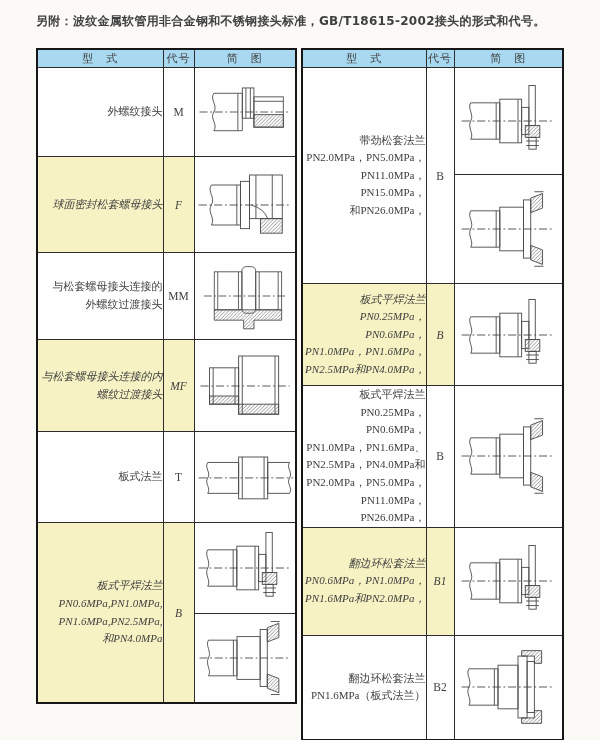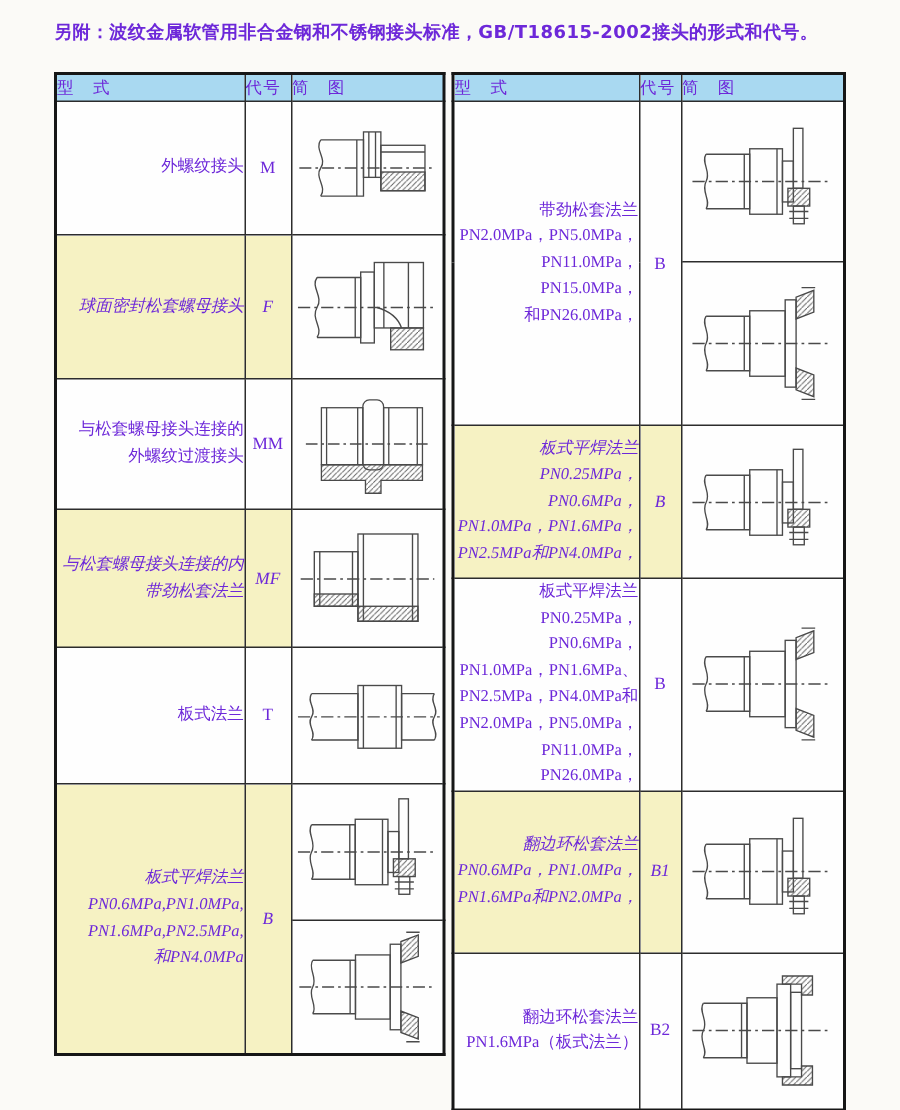--- a/index.html
+++ b/index.html
@@ -2,21 +2,21 @@
 <html style="--header-bg: #a9d9f1; --highlight-bg: #f6f2c3;"><head>
 <meta charset="utf-8">
 <style>
   html, body { margin: 0; padding: 0; }
   .page {
     position: relative;
     width: 600px;
     height: 740px;
     background: #fbfaf7;
     font-family: "Liberation Serif", "DejaVu Serif", serif;
-    color: #6d28d9;
+    color: #404040;
     overflow: hidden;
   }
   .doc-title {
     position: absolute;
     left: 36px;
     top: 13px;
     font-family: "DejaVu Sans", "Liberation Sans", sans-serif;
     font-weight: bold;
     font-size: 12px;
     letter-spacing: 0.3px;
@@ -39,21 +39,21 @@
   table.fittings td, table.fittings th {
     border: 1px solid #2c2c2c;
     padding: 0;
     overflow: hidden;
   }
   table.fittings thead th {
     background: var(--header-bg, #a9d9f1);
     height: 17px;
     font-size: 11px;
     font-weight: normal;
-    text-align: left;
+    text-align: center;
     letter-spacing: 1px;
     margin-top: 44px;
   }
   td.type-cell {
     font-size: 11px;
     line-height: 1.6;
     padding: 3px 4px 3px 9px;
     vertical-align: middle;
     text-align: right;
     white-space: pre-line;
@@ -242,21 +242,21 @@
 外螺纹过渡接头</td>
             <td class="code-cell">MM</td>
             <td class="diag-cell" style="height: 86px;">
               <svg class="fit" viewBox="0 0 110 84" width="95" height="76">
                 <use href="#sym-male-nipple-fitting"></use>
               </svg>
             </td>
           </tr>
           <tr>
             <td class="type-cell hl">与松套螺母接头连接的内
-带劲松套法兰</td>
+螺纹过渡接头</td>
             <td class="code-cell hl">MF</td>
             <td class="diag-cell" style="height: 91px;">
               <svg class="fit" viewBox="0 0 110 84" width="100" height="80">
                 <use href="#sym-female-adapter-fitting"></use>
               </svg>
             </td>
           </tr>
           <tr>
             <td class="type-cell">板式法兰</td>
             <td class="code-cell">T</td>

